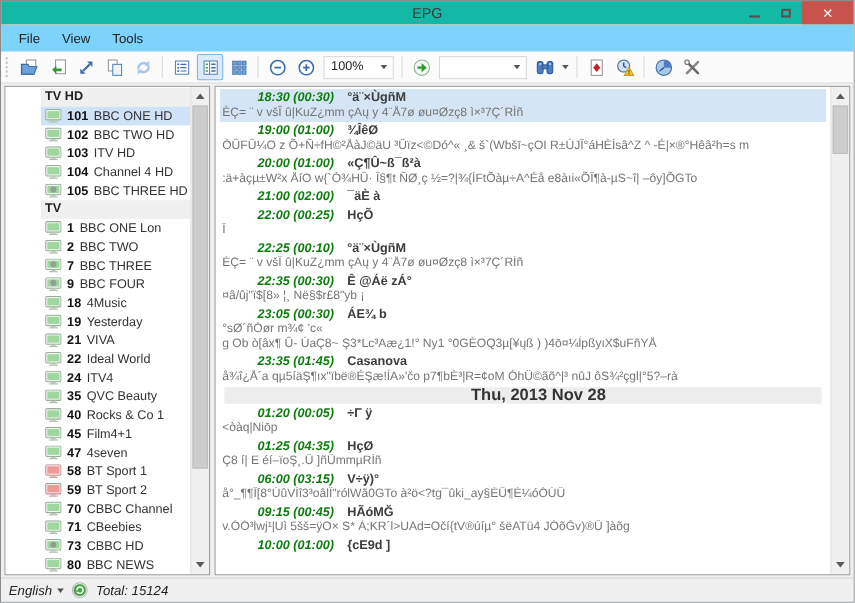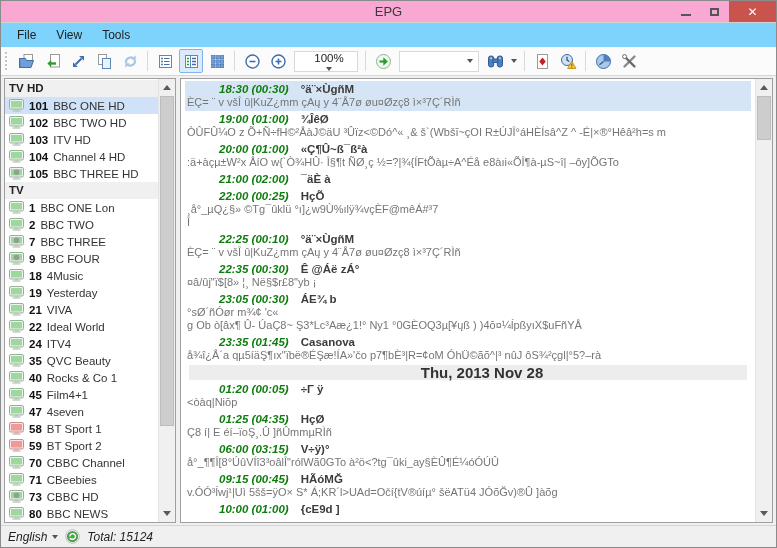--- a/index.html
+++ b/index.html
@@ -1,19 +1,19 @@
 <!DOCTYPE html>
 <html><head>
 <meta charset="utf-8">
 <style>
   html,body{margin:0;padding:0;background:#cfd8e2;font-family:"Liberation Sans","DejaVu Sans",sans-serif;}
   *{box-sizing:border-box;}
   .window{width:777px;height:548px;border:1px solid #8b8b8b;background:#f0f0f0;position:relative;overflow:hidden;}
   
-  .titlebar{height:22px;background:#f9a8d4;position:relative;display:flex;align-items:center;border-bottom:1px solid #d2d2d2;}
+  .titlebar{height:22px;background:#14b8a6;position:relative;display:flex;align-items:center;border-bottom:1px solid #d2d2d2;}
   .title{position:absolute;left:0;right:0;text-align:center;font-size:13px;color:#3a3a3a;}
   .win-btns{margin-left:auto;display:flex;height:100%;position:relative;z-index:2;}
   .win-btn{width:29px;height:100%;display:flex;align-items:center;justify-content:center;color:#444;font-size:12px;cursor:default;}
   .win-btn.min span{display:block;width:10px;height:2px;background:#555;margin-top:6px;}
   .win-btn.max span{display:block;width:9px;height:8px;border:2px solid #555;}
   .win-btn.close{width:47px;background:#c9544e;color:#fff;font-size:12px;font-weight:bold;}
   
   .menubar{height:24px;background:#7dd3fc;display:flex;align-items:center;padding-left:6px;}
   .menu-item{padding:3px 10px;font-size:12px;color:#222;}
   
@@ -23,21 +23,21 @@
   .tb-btn.active{border:1px solid #7eb4ea;background:#dcebfc;border-radius:2px;}
   .tb-btn svg{display:block;width:17px;height:17px;}
   .tb-sep{width:1px;height:20px;background:#d9d9d9;margin:0 4px;}
   .combobox{height:21px;background:#fff;border:1px solid #d9d9d9;display:flex;align-items:center;margin:0 3px;padding-left:6px;}
   .cb-value{flex:1;font-size:11.5px;color:#222;}
   .cb-arrow,.mini-arrow{width:0;height:0;border-left:3.5px solid transparent;border-right:3.5px solid transparent;border-top:4px solid #555;margin:0 5px;}
   .drop-btn{width:12px;height:24px;display:flex;align-items:center;justify-content:center;}
   
   .main{display:flex;height:449px;padding:2px 3px;gap:4px;background:#f0f0f0;}
   .panel{border:1px solid #9f9f9f;background:#fff;display:flex;overflow:hidden;}
-  .sidebar{width:172px;}
+  .sidebar{width:187px;padding-left:32px;}
   .epgpanel{flex:1;}
   .channel-list{flex:1;overflow:hidden;padding-top:1px;}
   .group-header{height:17px;line-height:17px;background:#f0f0f0;font-weight:bold;font-size:11.5px;color:#222;padding-left:4px;}
   .channel-row{height:17px;display:flex;align-items:center;gap:5px;padding-left:4px;font-size:11.5px;color:#333;white-space:nowrap;}
   .channel-row.selected{background:#cfe2f7;}
   .channel-row .num{font-weight:bold;color:#111;}
   .channel-row svg{flex:0 0 auto;display:block;}
   .tvframe{fill:#eef4ee;stroke:#98b098;stroke-width:1;}
   .tvscreen{fill:#9fd89f;}
   .tvneck,.tvbase{fill:#b4c4b4;}
@@ -188,21 +188,21 @@
         </span>
       </button>
       <button class="tb-btn">
         <span>
           <svg viewBox="0 0 17 17">
             <circle cx="8.5" cy="8.5" r="6.5" fill="#fff" stroke="#3e6da8" stroke-width="1.4"></circle>
             <path d="M5.5 8.5h6M8.5 5.5v6" stroke="#3e6da8" stroke-width="1.6"></path>
           </svg>
         </span>
       </button>
-      <div class="combobox" style="width: 64px; flex-direction: column;">
+      <div class="combobox" style="width: 64px;">
         <span class="cb-value">100%</span>
         <span class="cb-arrow"></span>
       </div>
       <span class="tb-sep"></span>
       <button class="tb-btn">
         <span>
           <svg viewBox="0 0 17 17">
             <circle cx="8.5" cy="8.5" r="7" fill="#f2f7f2" stroke="#8fb58f"></circle>
             <path d="M4.5 8.5h4.5" stroke="#2f9b2f" stroke-width="2.2"></path>
             <path d="M8.3 4.3l4.6 4.2-4.6 4.2z" fill="#2f9b2f"></path>
@@ -604,21 +604,20 @@
             <div class="prog-head">
               <span class="prog-time">21:00 (02:00)</span>
               <span class="prog-title">¯äÈ à</span>
             </div>
           </div>
           <div class="program">
             <div class="prog-head">
               <span class="prog-time">22:00 (00:25)</span>
               <span class="prog-title">HçÕ</span>
             </div>
-            <div class="prog-desc">¸å°_µQ¿§» ©Tg¯ûklü °ı]¿w9Ù%ılÿ¾vçÈF@mêÁ#³7</div>
             <div class="prog-desc">Î</div>
           </div>
           <div class="program">
             <div class="prog-head">
               <span class="prog-time">22:25 (00:10)</span>
               <span class="prog-title">°ä¨×ÙgñM</span>
             </div>
             <div class="prog-desc">ÈÇ= ¨ v všÎ û|KuZ¿mm çAų y 4¨Å7ø øu¤Øzç8 ì×³7Ç´RÌñ</div>
           </div>
           <div class="program">

